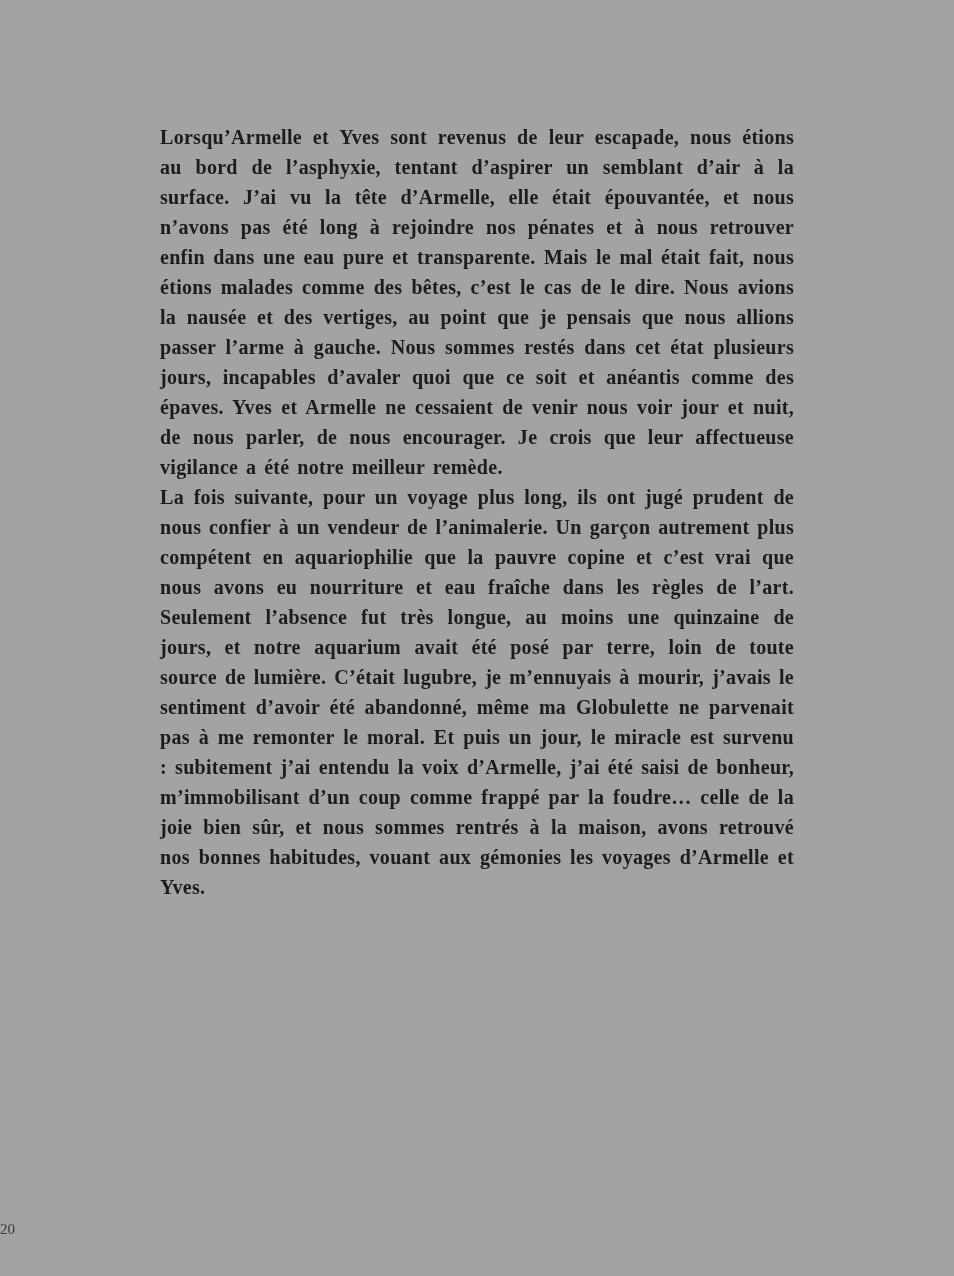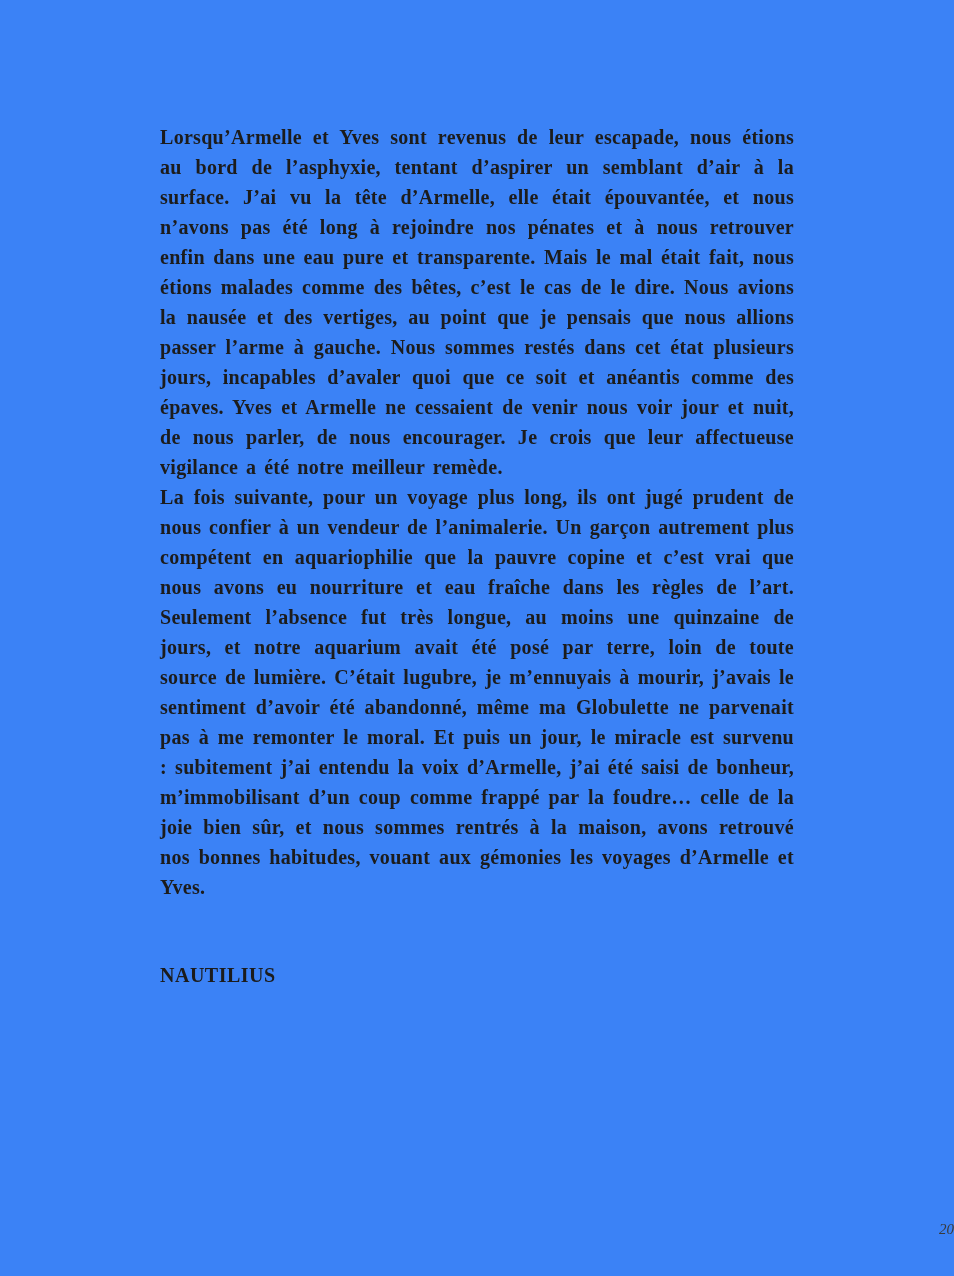--- a/index.html
+++ b/index.html
@@ -10,21 +10,21 @@
   body {
     width: 954px;
     height: 1276px;
     position: relative;
     font-family: "Liberation Serif", "DejaVu Serif", serif;
     overflow: hidden;
   }
   .page {
     position: absolute;
     inset: 0;
-    background: #3b82f6;
+    background: #a3a3a3;
     box-sizing: border-box;
     padding: 122px 160px 0 160px;
   }
   .body-text p {
     margin: 0;
     font-size: 20px;
     font-weight: bold;
     line-height: 30px;
     color: #1c1c1c;
     text-align: justify;
@@ -38,30 +38,28 @@
     font-size: 20px;
     font-weight: bold;
     color: #1c1c1c;
     letter-spacing: 0.5px;
   }
   .page-number {
     position: absolute;
     bottom: 38px;
     left: 0;
     width: 100%;
-    text-align: right;
+    text-align: left;
     font-size: 15px;
     color: #3a3a3a;
-    font-style: italic;
   }
 </style>
 </head>
 <body>
 
 <div class="page">
   <div class="body-text">
     <p>Lorsqu’Armelle et Yves sont revenus de leur escapade, nous étions au bord de l’asphyxie, tentant d’aspirer un semblant d’air à la surface. J’ai vu la tête d’Armelle, elle était épouvantée, et nous n’avons pas été long à rejoindre nos pénates et à nous retrouver enfin dans une eau pure et transparente. Mais le mal était fait, nous étions malades comme des bêtes, c’est le cas de le dire. Nous avions la nausée et des vertiges, au point que je pensais que nous allions passer l’arme à gauche. Nous sommes restés dans cet état plusieurs jours, incapables d’avaler quoi que ce soit et anéantis comme des épaves. Yves et Armelle ne cessaient de venir nous voir jour et nuit, de nous parler, de nous encourager. Je crois que leur affectueuse vigilance a été notre meilleur remède.</p>
     <p>La fois suivante, pour un voyage plus long, ils ont jugé prudent de nous confier à un vendeur de l’animalerie. Un garçon autrement plus compétent en aquariophilie que la pauvre copine et c’est vrai que nous avons eu nourriture et eau fraîche dans les règles de l’art. Seulement l’absence fut très longue, au moins une quinzaine de jours, et notre aquarium avait été posé par terre, loin de toute source de lumière. C’était lugubre, je m’ennuyais à mourir, j’avais le sentiment d’avoir été abandonné, même ma Globulette ne parvenait pas à me remonter le moral. Et puis un jour, le miracle est survenu : subitement j’ai entendu la voix d’Armelle, j’ai été saisi de bonheur, m’immobilisant d’un coup comme frappé par la foudre… celle de la joie bien sûr, et nous sommes rentrés à la maison, avons retrouvé nos bonnes habitudes, vouant aux gémonies les voyages d’Armelle et Yves.</p>
   </div>
-  <div class="signature">NAUTILIUS</div>
 </div>
 
 <div class="page-number">20</div>
 
 </body></html>

